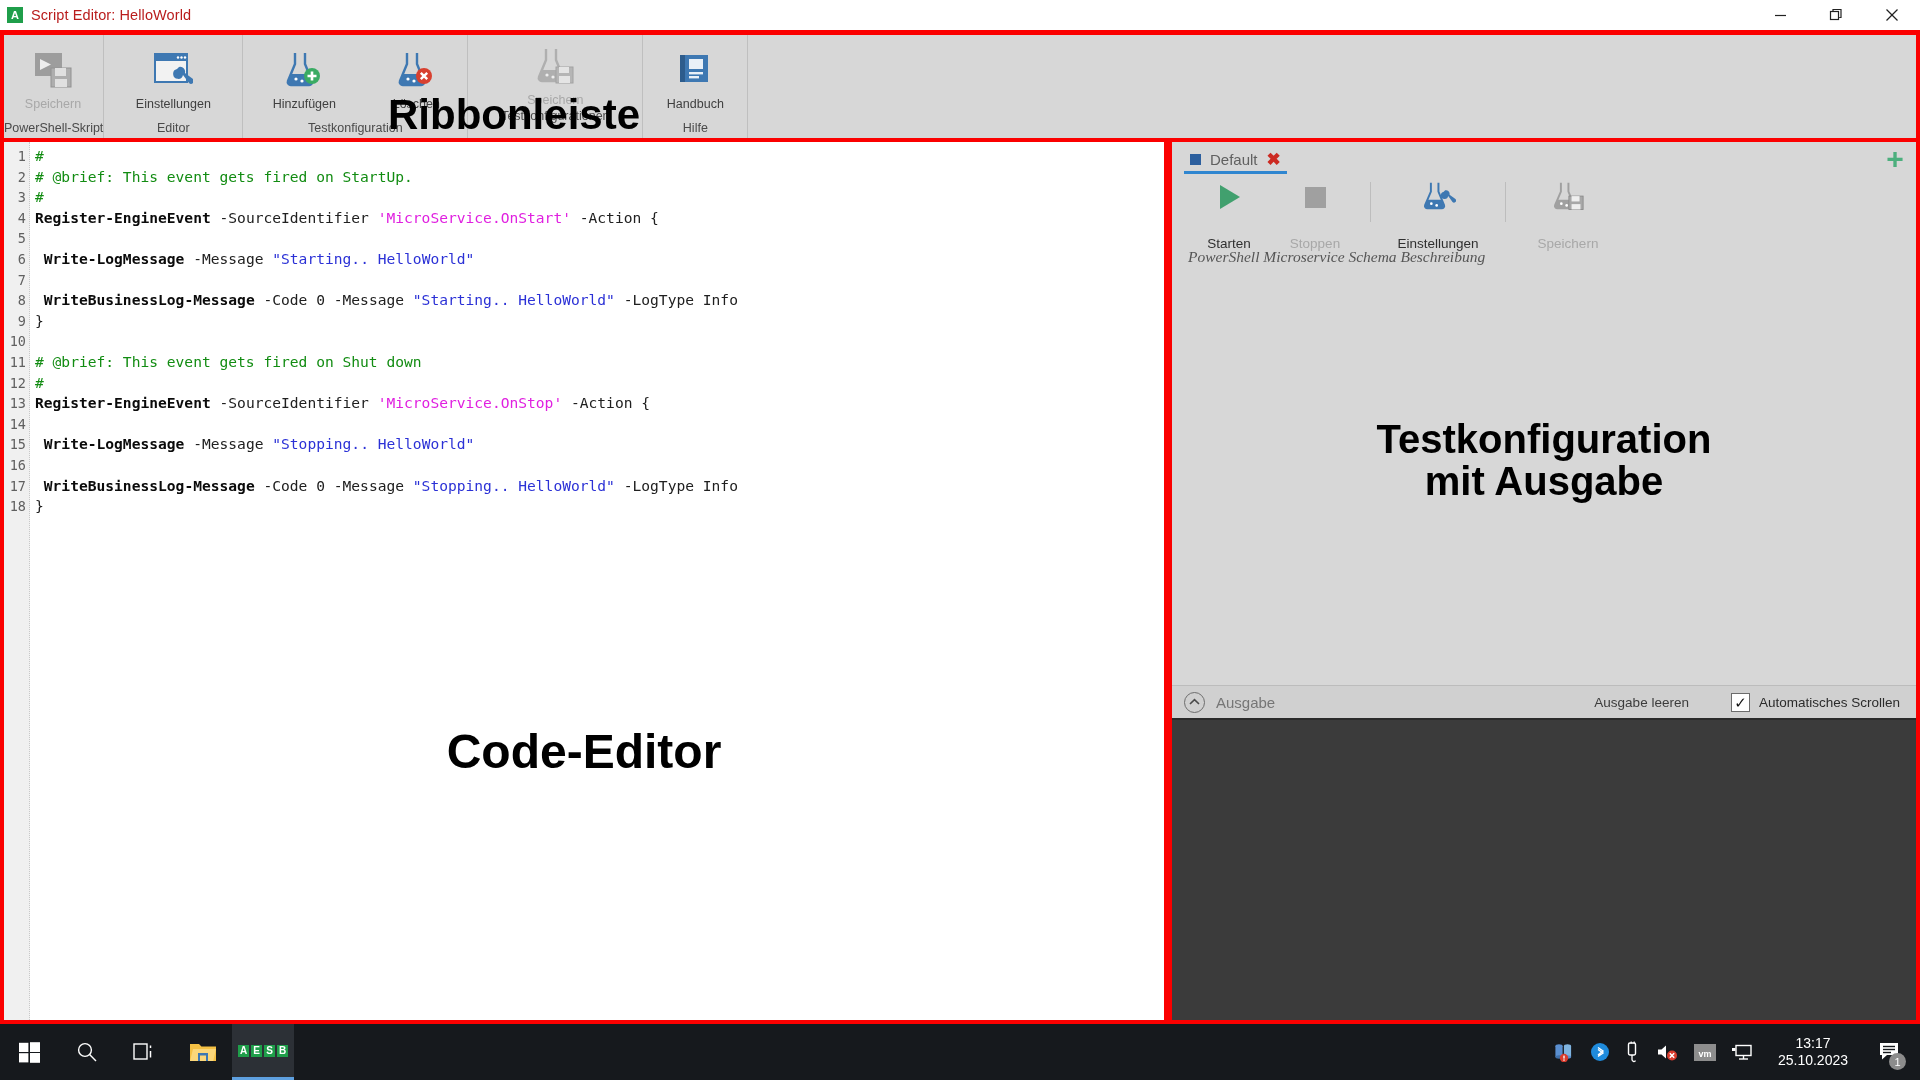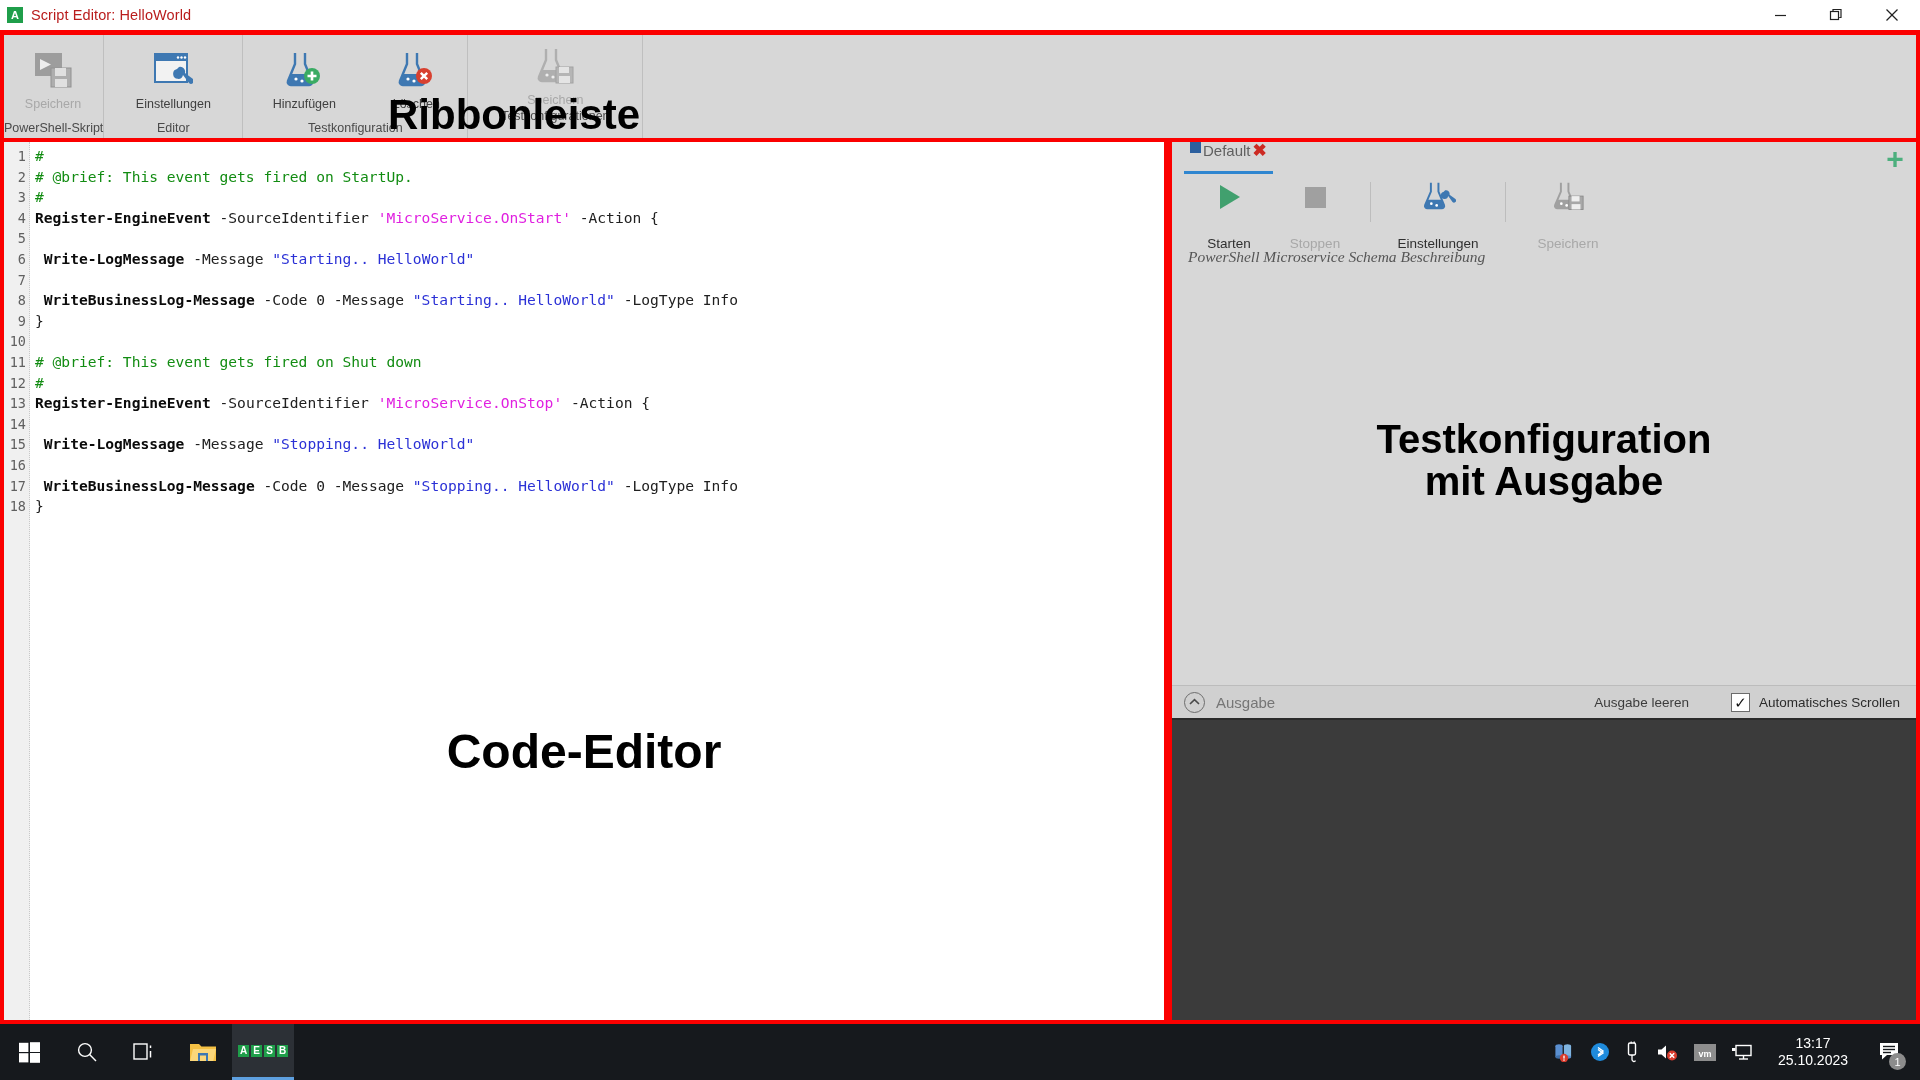--- a/index.html
+++ b/index.html
@@ -132,21 +132,21 @@
     min-width: 0;
   }
   #tab-row {
     height: 34px; min-height: 34px;
     display: flex; align-items: center;
     background: #d7d7d7;
     padding-left: 12px;
     position: relative;
   }
   .tab {
-    display: flex; gap: 2px;
+    display: flex; align-items: center; gap: 9px;
     padding: 0 6px; height: 34px;
     position: relative;
   }
   .tab .sq { width: 11px; height: 11px; background: #2c5f9e; }
   .tab .lbl { font-size: 15px; color: #606060; }
   .tab .x { color: #cc2a22; font-size: 17px; font-weight: bold; line-height: 1; }
   .tab.active::after {
     content: ""; position: absolute; left: 0; right: 0; bottom: 2px;
     height: 3px; background: #2f86d0;
   }
@@ -348,20 +348,37 @@
               <rect x="23" y="21" width="17" height="16" fill="#9a9a9a" stroke="#777" stroke-width="1"></rect>
               <rect x="26" y="21" width="10" height="6" fill="#eee"></rect>
               <rect x="26" y="30" width="11" height="7" fill="#eee"></rect>
             </svg>
           </div>
           <div class="cap">Speichern</div>
         </div>
         <div class="rib-group-label">Testkonfigurationen</div>
       </div>
 
+      <div class="rib-group" style="border-right:1px solid #bfbfbf">
+        <div class="rib-group-items">
+          <div class="rib-btn" style="width:104px">
+            <div class="ico">
+              <svg width="40" height="38" viewBox="0 0 40 38">
+                <rect x="5" y="4" width="28" height="27" fill="#3e78b2"></rect>
+                <rect x="5" y="4" width="5" height="27" fill="#2d5c8c"></rect>
+                <rect x="14" y="8" width="14" height="10" fill="#e9f0f7"></rect>
+                <rect x="14" y="21" width="14" height="2.4" fill="#e9f0f7"></rect>
+                <rect x="14" y="25" width="10" height="2.4" fill="#e9f0f7"></rect>
+              </svg>
+            </div>
+            <div class="cap">Handbuch</div>
+          </div>
+        </div>
+        <div class="rib-group-label">Hilfe</div>
+      </div>
 
     </div>
 
     <div class="anno" style="left:350px; top:58px; width:320px; font-size:42px;">Ribbonleiste</div>
   </div>
 
   <div id="main">
 
     <div id="editor-pane">
       <div id="editor-scroll">

